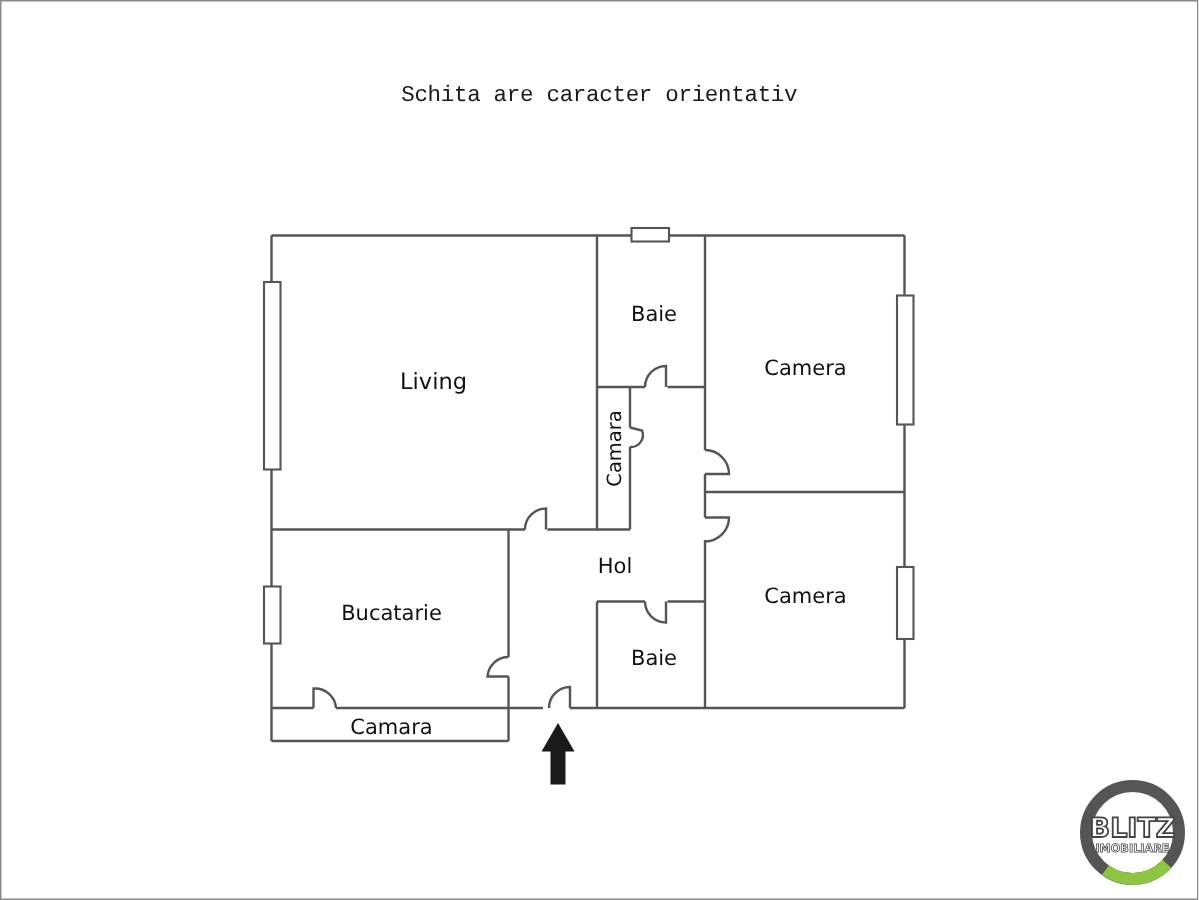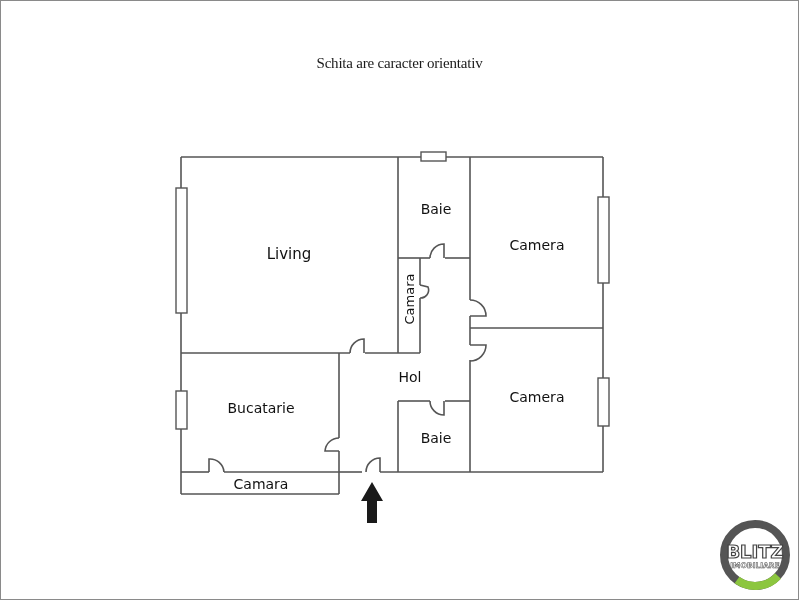--- a/index.html
+++ b/index.html
@@ -1,18 +1,18 @@
 <!DOCTYPE html>
 <html><head>
 <meta charset="utf-8">
 <style>
   html, body { margin: 0; padding: 0; background: #ffffff; }
   body { width: 799px; height: 600px; position: relative; overflow: hidden; font-family: "DejaVu Sans", sans-serif; }
   .frame { position: absolute; left: 0; top: 0; width: 797px; height: 598px; border: 1px solid #8a8a8a; box-sizing: content-box; }
-  .title { position: absolute; left: 0; width: 799px; top: 55px; text-align: center; font-size: 15px; color: #1a1a1a; font-family: Liberation Serif, serif; letter-spacing: -0.2px; }
+  .title { position: absolute; left: 0; width: 799px; top: 55px; text-align: center; font-size: 15px; color: #1a1a1a; font-family: Liberation Mono, monospace; letter-spacing: -0.2px; }
   svg.plan { position: absolute; left: 0; top: 0; }
   .room-label { font-family: "DejaVu Sans", sans-serif; fill: #111; }
   .logo { position: absolute; left: 718px; top: 518px; width: 74px; height: 74px; }
 </style>
 </head>
 <body>
 
 <div class="frame"></div>
 
 <div class="title">Schita are caracter orientativ</div>

